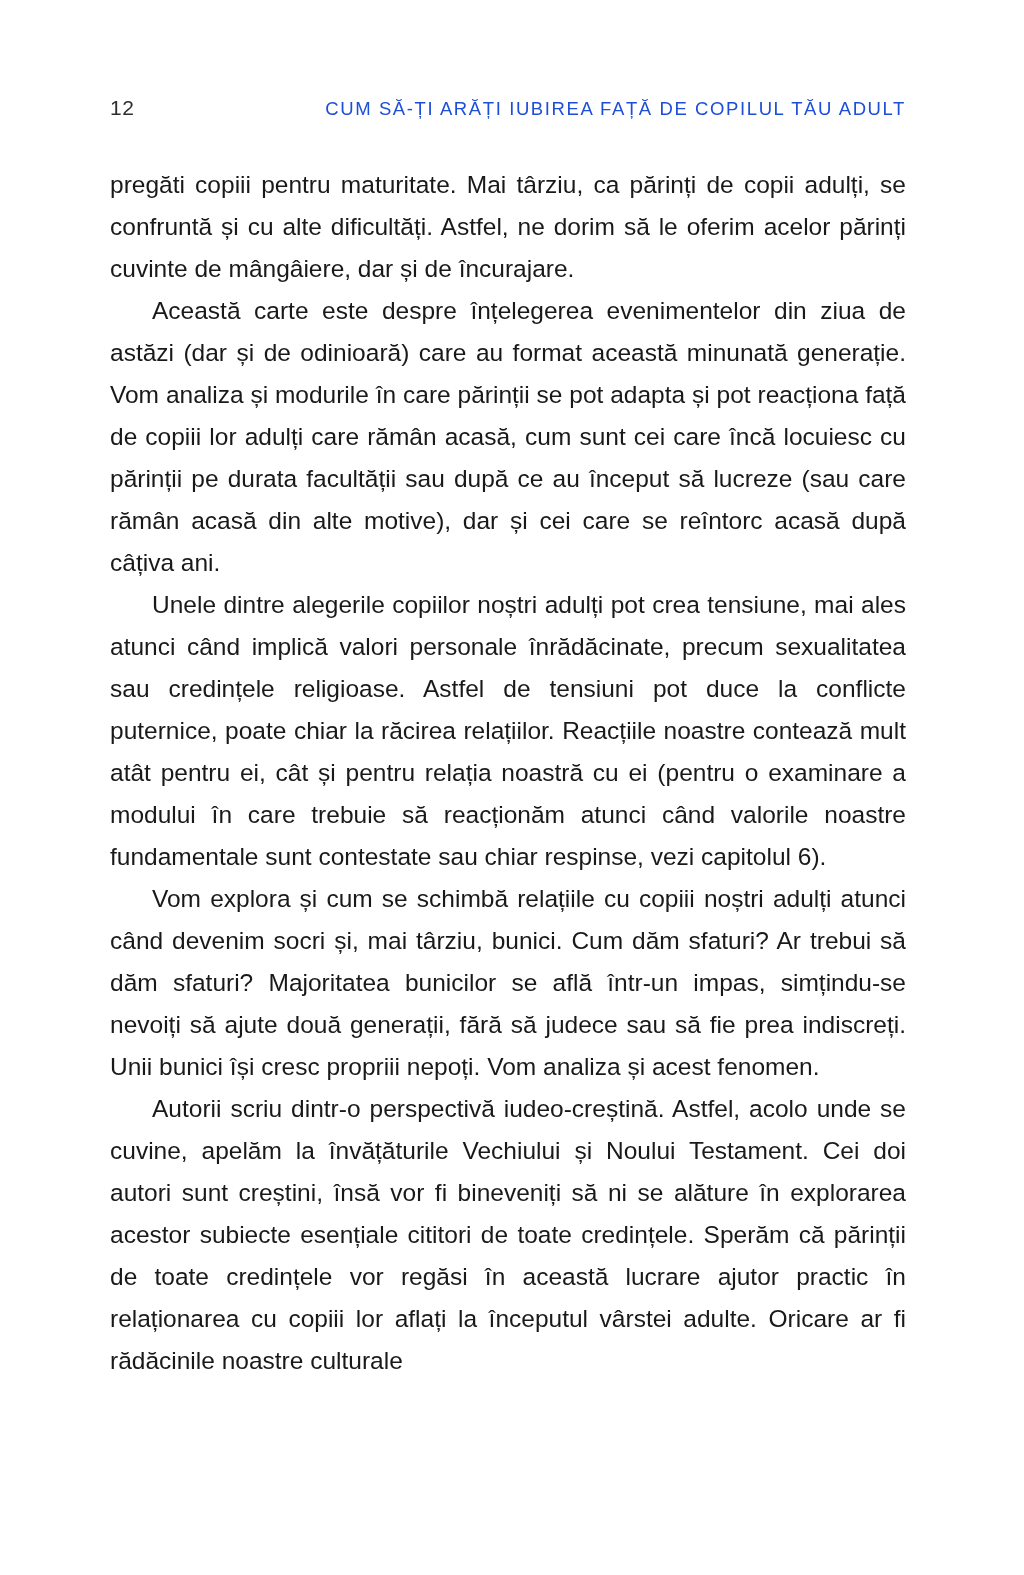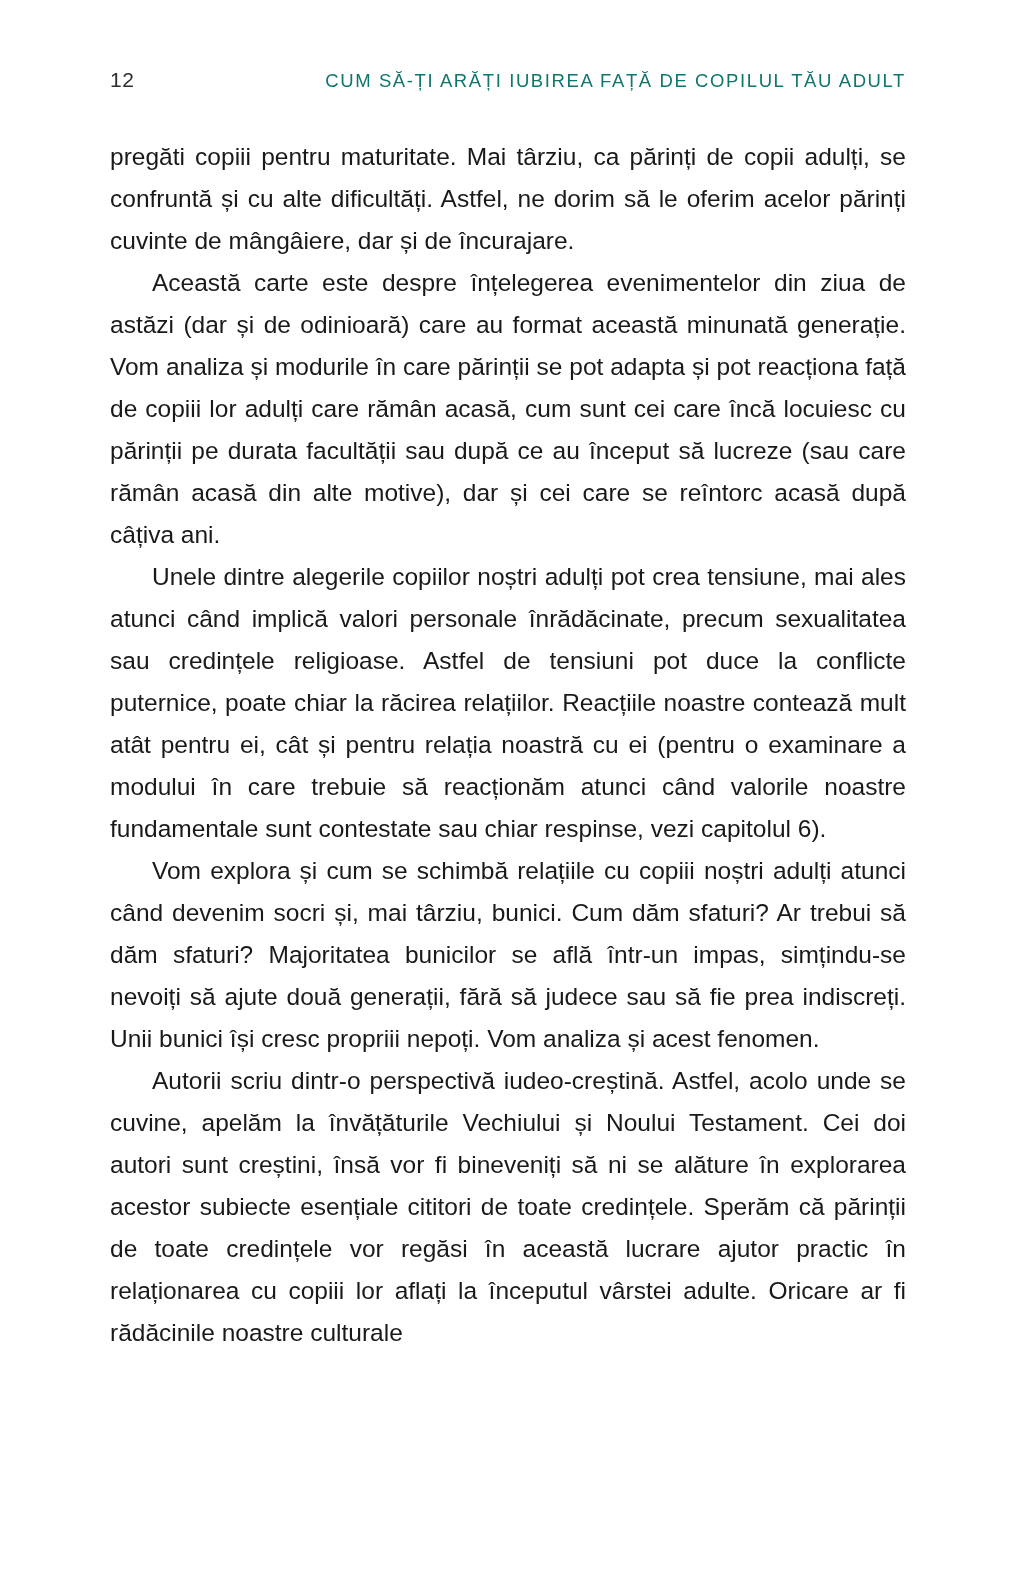--- a/index.html
+++ b/index.html
@@ -6,21 +6,21 @@
     margin: 0;
     padding: 0;
     background: #ffffff;
   }
   .page {
     position: relative;
     width: 1024px;
     height: 1575px;
     background: #ffffff;
     box-sizing: border-box;
-    padding: 68px 118px 0 110px;
+    padding: 96px 118px 0 110px;
     overflow: hidden;
   }
   .page-header {
     display: flex;
     justify-content: space-between;
     align-items: baseline;
     font-family: "Liberation Sans", sans-serif;
     color: #333333;
     margin-bottom: 44px;
   }
@@ -28,21 +28,21 @@
     font-size: 21px;
     font-weight: 400;
     letter-spacing: 0.5px;
     color: #2e2e2e;
   }
   .running-head {
     font-size: 18.5px;
     font-weight: 400;
     letter-spacing: 1.6px;
     text-transform: uppercase;
-    color: #0f766e;
+    color: #1d4ed8;
     white-space: nowrap;
   }
   .body-text {
     font-family: Liberation Sans, sans-serif;
     font-size: 24.5px;
     line-height: 42px;
     color: #191919;
   }
   .body-text p {
     margin: 0;

